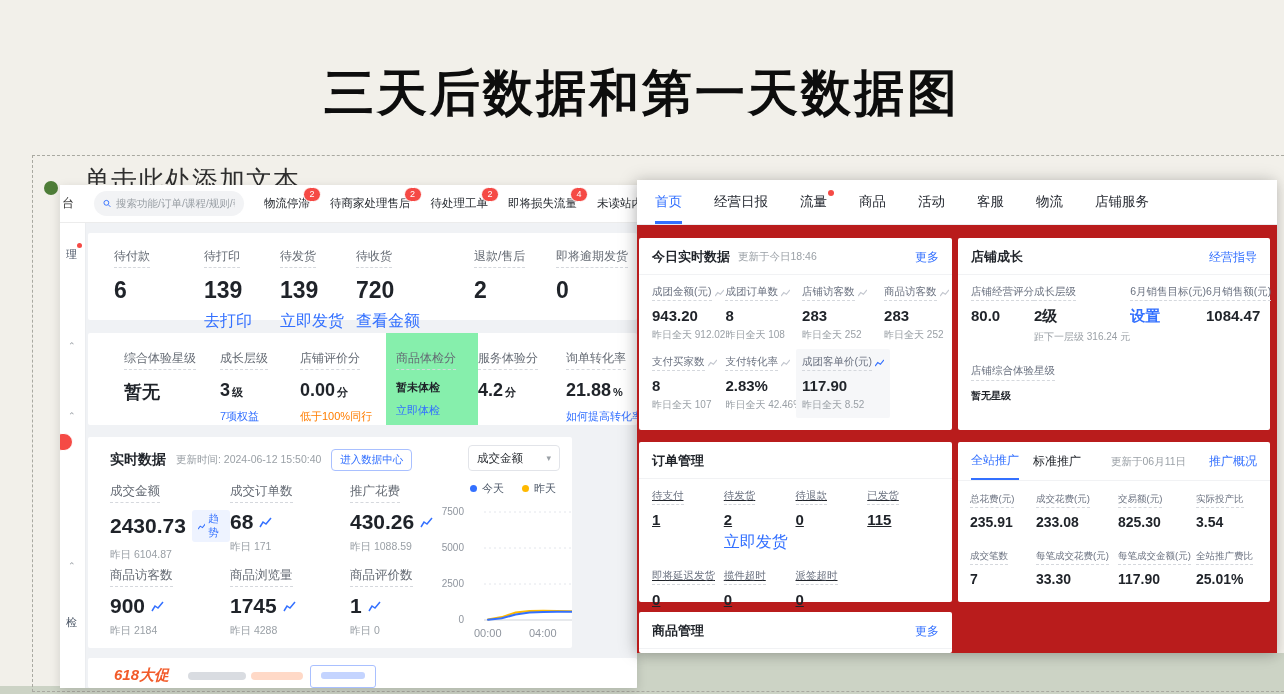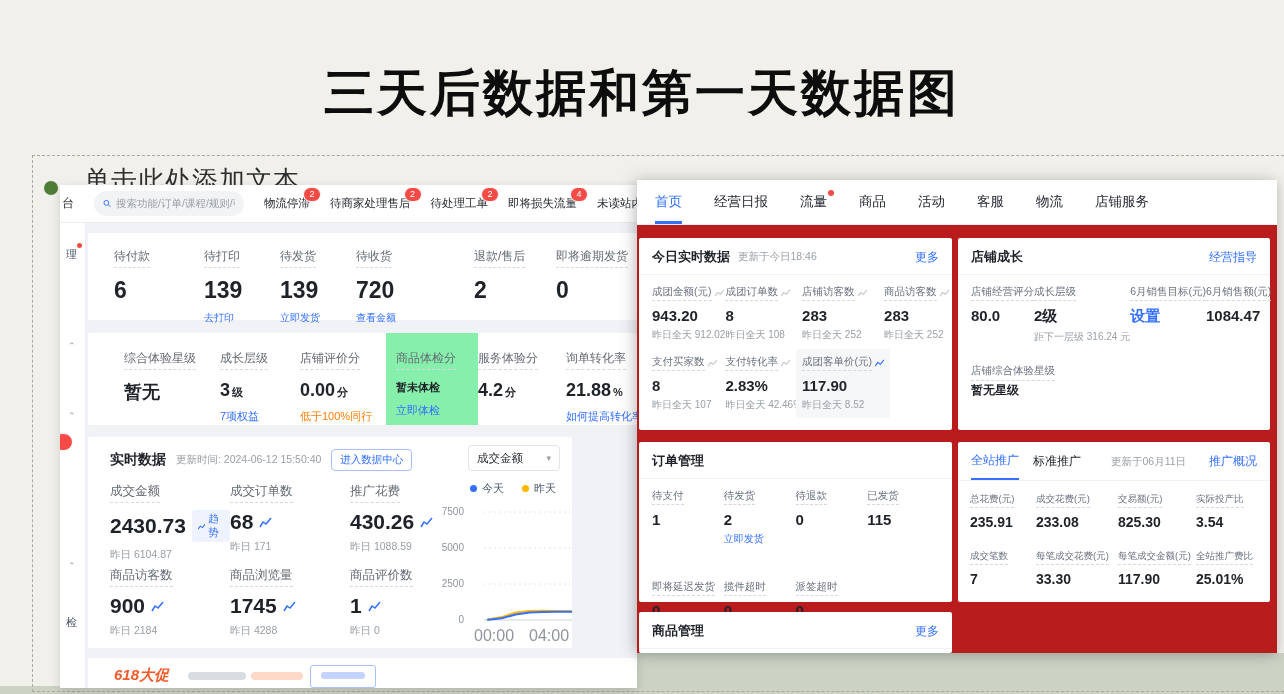--- a/index.html
+++ b/index.html
@@ -12,21 +12,21 @@
   .band-patch{left:0;top:653px;width:60px;height:33px;background:#f2f0ea;}
   .dashed-box{left:32px;top:155px;width:1270px;height:535px;border:1px dashed #a9a9a1;}
   .slide-title{left:0;top:60px;width:1284px;text-align:center;font-size:50px;font-weight:900;
                color:#0d0d0d;letter-spacing:3px;margin:0;}
   .green-dot{left:44px;top:181px;width:14px;height:14px;border-radius:50%;background:#4e7d38;}
   .add-text{left:84px;top:163px;font-size:26px;color:#2e2e2e;letter-spacing:1px;white-space:nowrap;}
 
   
   .lbl{font-size:12px;color:#646a73;}
   .dashedu{border-bottom:1px dashed #d5d8dd;padding-bottom:2px;display:inline-block;}
-  .blue{color:#3370ff;text-decoration:none;font-size:10px;cursor:pointer;}
+  .blue{color:#3370ff;text-decoration:none;font-size:16px;cursor:pointer;}
   .warn{color:#ff7d00;}
   .yd{font-size:10.5px;color:#9aa0a6;}
   .card{position:absolute;background:#fff;border-radius:2px;}
 
   
   .dash-left{left:60px;top:185px;width:577px;height:503px;background:#f0f2f5;overflow:hidden;
              box-shadow:0 3px 10px rgba(0,0,0,.14);}
   .dl-nav{position:absolute;left:0;top:0;width:100%;height:38px;background:#fff;
           border-bottom:1px solid #ececec;display:flex;align-items:center;gap:20px;box-sizing:border-box;padding-left:2px;}
   .dl-prefix{font-size:12px;color:#333;flex:none;}
@@ -65,21 +65,21 @@
   .trend-badge{display:inline-flex;align-items:center;gap:3px;background:#eef3ff;color:#3370ff;font-size:10.5px;
                font-weight:400;border-radius:3px;padding:2px 6px;}
   .rt-stat .yd{margin-top:6px;}
   .chart-select{position:absolute;left:380px;top:8px;width:92px;height:26px;border:1px solid #e2e4e9;border-radius:4px;
                 background:#fff;display:flex;align-items:center;justify-content:space-between;padding:0 8px;box-sizing:border-box;
                 font-size:11.5px;color:#1f2329;cursor:pointer;}
   .chev{font-size:9px;color:#9aa0a6;}
   .legend{position:absolute;left:382px;top:44px;display:flex;gap:18px;font-size:11px;color:#4e5969;align-items:center;}
   .ldot{width:7px;height:7px;border-radius:50%;display:inline-block;margin-right:5px;}
   .ytick{position:absolute;left:340px;width:36px;text-align:right;font-size:10px;color:#8f959e;}
-  .xtick{position:absolute;top:190px;font-size:16px;color:#8f959e;}
+  .xtick{position:absolute;top:190px;font-size:11px;color:#8f959e;}
   #mini-chart{position:absolute;left:392px;top:66px;}
 
   .c4{left:28px;top:473px;width:549px;height:30px;}
   .promo-title{position:absolute;left:26px;top:8px;font-size:15px;font-weight:800;font-style:italic;color:#f25b2a;}
   .skel{position:absolute;top:14px;height:8px;border-radius:4px;background:#d9dce1;}
   .skel-btn{position:absolute;left:222px;top:7px;width:64px;height:21px;border:1px solid #a9c0ff;border-radius:3px;background:#fff;}
   .skel-btn i{display:block;margin:6px auto 0;width:44px;height:7px;border-radius:3px;background:#c4d4ff;}
 
   
   .dash-right{left:637px;top:180px;width:640px;height:473px;background:#b91c1c;overflow:hidden;
@@ -101,21 +101,21 @@
   .mini-stat .val{font-size:15px;font-weight:700;margin-top:6px;}
   .mini-stat .yd{font-size:10px;margin-top:4px;white-space:nowrap;}
   .mini-stat .sub{font-size:10px;color:#9aa0a6;margin-top:4px;white-space:nowrap;}
   .mini-stat.hl{background:#f6f7f9;margin:-6px;padding:6px;border-radius:2px;}
   .vlink{color:#3370ff;font-weight:700;font-size:14px;cursor:pointer;}
 
   .today-card{left:2px;top:58px;width:313px;height:192px;}
   .growth-card{left:321px;top:58px;width:312px;height:192px;}
   .star-block{padding:6px 13px;}
   .star-lbl{font-size:10.5px;color:#6b7280;display:inline-block;border-bottom:1px dashed #d5d8dd;padding-bottom:2px;}
-  .star-val{font-size:12px;font-weight:700;margin-top:1px;}
+  .star-val{font-size:10px;font-weight:700;margin-top:8px;}
 
   .orders-card{left:2px;top:262px;width:313px;height:160px;}
   .promo-card{left:321px;top:262px;width:312px;height:160px;}
   .tab{font-size:12px;color:#1f2329;margin-right:14px;padding-bottom:9px;cursor:pointer;}
   .tab.active{color:#3370ff;border-bottom:2px solid #3370ff;}
   .promo-card .mini-stat .lbl{font-size:9.5px;}
 
   .goods-card{left:2px;top:432px;width:313px;height:41px;overflow:hidden;}
   .clip-row{display:flex;gap:42px;padding:9px 13px 0;}
 </style>
@@ -470,21 +470,21 @@
       <div class="star-block">
         <span class="star-lbl">店铺综合体验星级</span>
         <div class="star-val">暂无星级</div>
       </div>
     </div>
 
     <div class="card orders-card">
       <div class="drc-head">
         <span class="drc-title">订单管理</span>
       </div>
-      <div class="mini-grid g4" style="row-gap:34px;">
+      <div class="mini-grid g4" style="row-gap:16px;text-decoration:underline;">
         <div class="mini-stat">
           <span class="lbl">
               <span class="t">待支付</span>
             </span>
           <div class="val">1</div>
         </div>
         <div class="mini-stat">
           <span class="lbl">
               <span class="t">待发货</span>
             </span>

